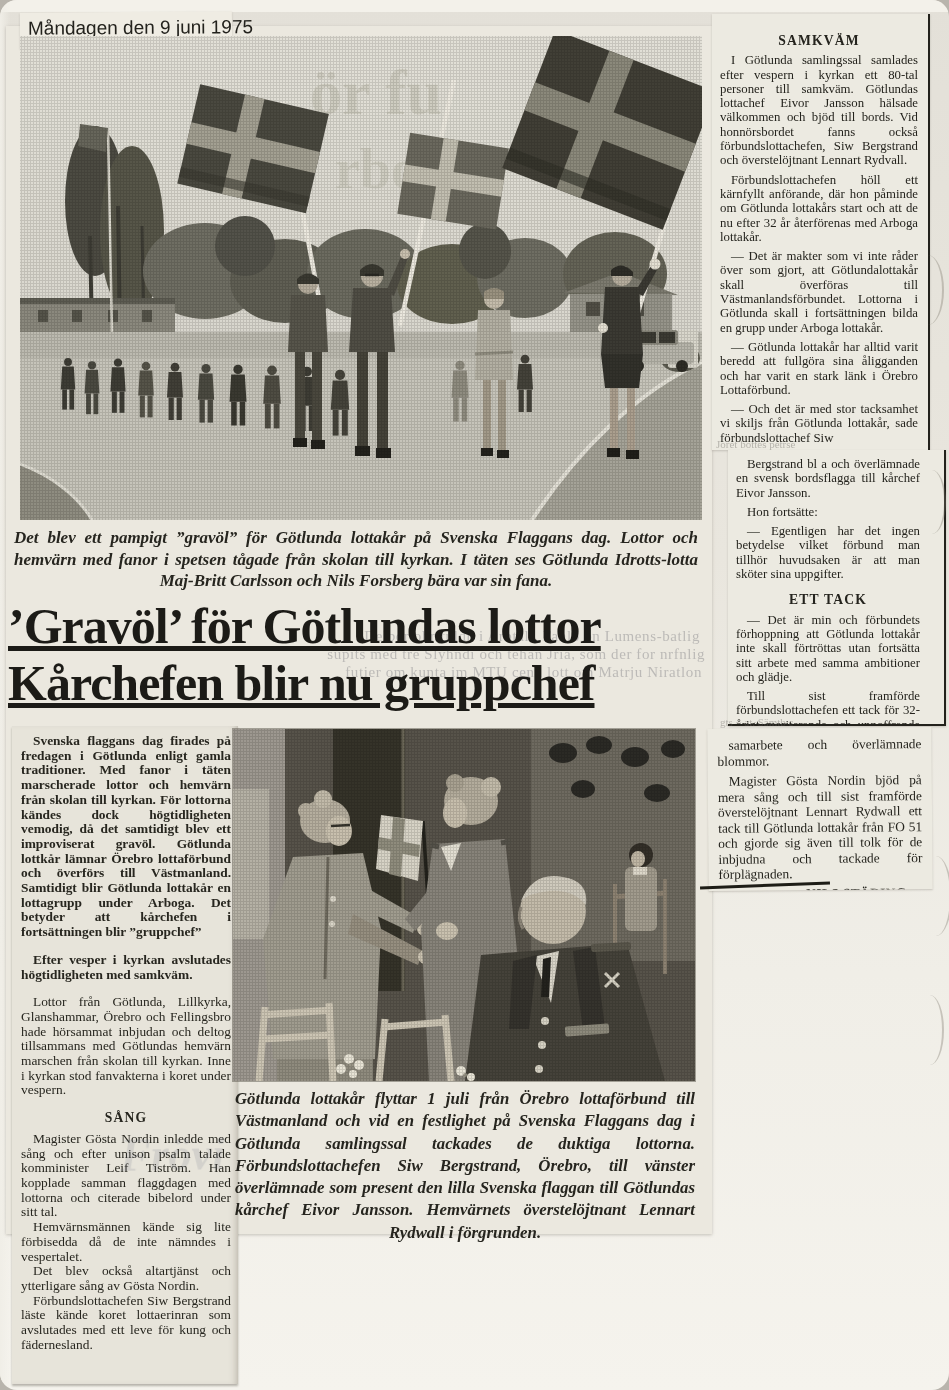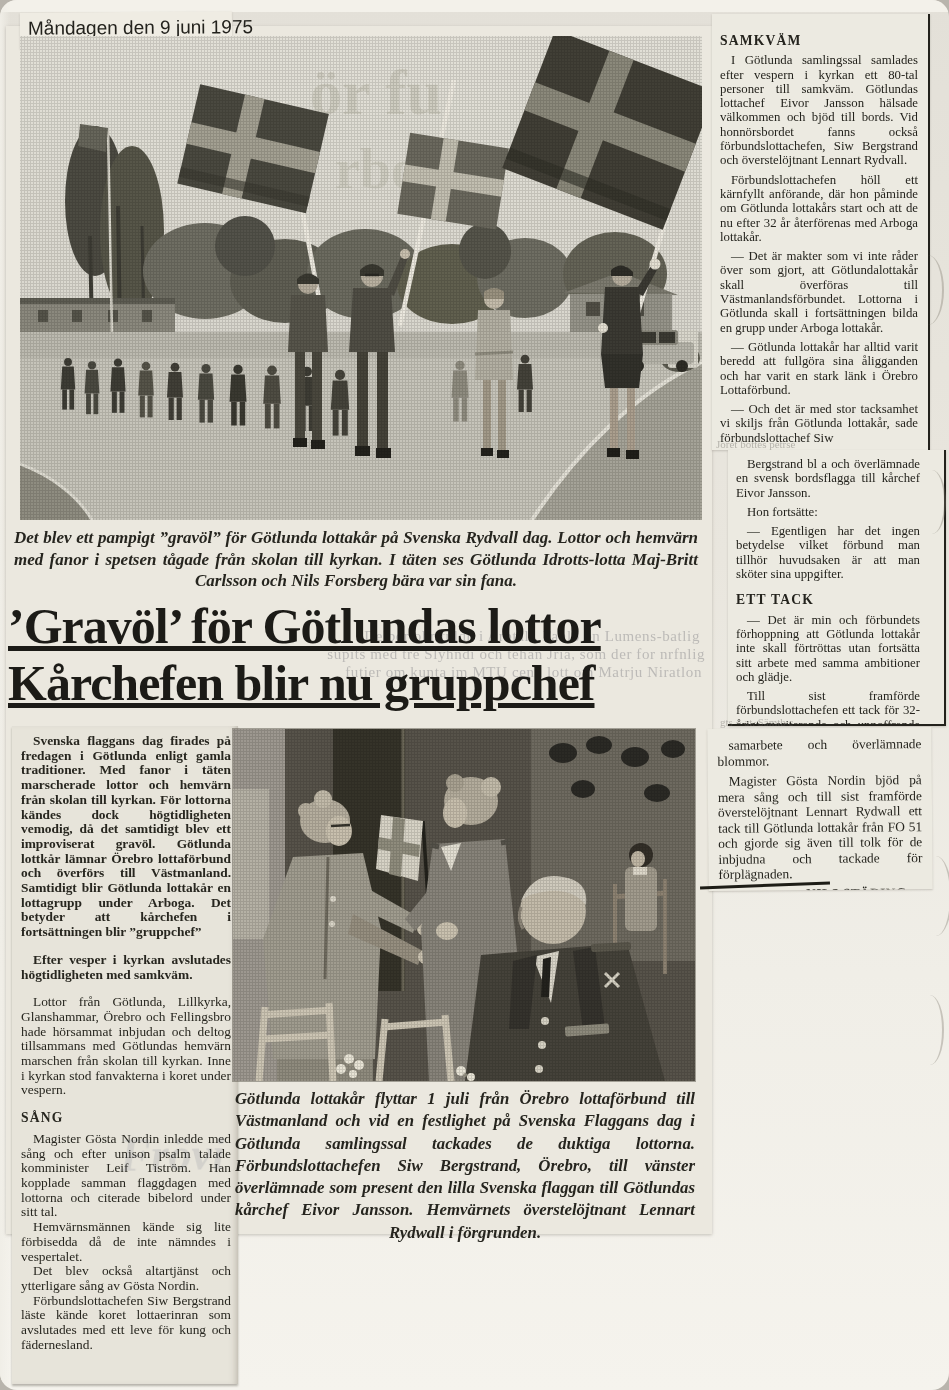--- a/index.html
+++ b/index.html
@@ -49,21 +49,21 @@
   .strip2{left:728px;top:450px;width:218px;height:276px;border-right:2px solid #23221c;border-bottom:2px solid #23221c;padding:7px 24px 0 8px;}
   .strip3{left:708px;top:728px;width:224px;height:162px;transform:rotate(-.5deg);padding:9px 10px 0 10px;
     font-size:13.4px;line-height:15.5px;}
   .cutline{position:absolute;left:700px;top:884px;width:130px;height:3px;background:#1d1c16;transform:rotate(-2.2deg);}
   
   .blk{margin:0;}
   .blk-lead{font-weight:700;text-indent:12px;margin-bottom:13px;}
   .blk-p{text-indent:12px;}
   .right-strip .blk-p{margin-top:5px;text-indent:11px;}
   .right-strip .blk-p:first-child{margin-top:0;}
-  .blk-h{font-weight:700;font-size:13.6px;letter-spacing:1.2px;text-indent:0;margin:12px 0 5px;text-align:left;}
+  .blk-h{font-weight:700;font-size:13.6px;letter-spacing:1.2px;text-indent:0;margin:12px 0 5px;text-align:center;}
   .col-left .blk-h{margin:13px 0 6px;}
   .blk-sig{font-weight:700;text-align:right;padding-right:16px;margin-top:4px;letter-spacing:.4px;text-indent:0;}
   
   .ghost{position:absolute;color:rgba(110,108,100,.22);font-weight:700;filter:blur(.6px);white-space:nowrap;z-index:2;}
   .ghost-frovi{left:120px;top:1128px;font-size:46px;font-style:italic;color:rgba(95,104,120,.15);z-index:5;transform:rotate(-1deg);}
   .ghost-gap{position:absolute;font-size:11px;color:rgba(100,98,92,.4);filter:blur(.5px);white-space:nowrap;overflow:hidden;}
   
   .curl{position:absolute;border-right:2px solid rgba(120,114,102,.35);border-radius:50%;}
   .curl1{left:912px;top:255px;width:30px;height:70px;}
   .curl2{left:918px;top:470px;width:26px;height:64px;}
@@ -247,21 +247,21 @@
         <path d="M-21,18 L21,18 L17,52 L-17,52 Z" fill="#32312b"></path>
         <rect x="-12" y="52" width="8" height="62" fill="#ab9f8e"></rect>
         <rect x="5" y="52" width="8" height="62" fill="#ab9f8e"></rect>
         <rect x="-15" y="112" width="13" height="9" fill="#1f1e19"></rect>
         <rect x="4" y="114" width="13" height="9" fill="#1f1e19"></rect>
       </g>
     </g>
   </svg>
   <div class="halftone ht1"></div>
 
-  <div class="caption caption1">Det blev ett pampigt ”gravöl” för Götlunda lottakår på Svenska Rydvall dag. Lottor och hemvärn med fanor i spetsen tågade från skolan till kyrkan. I täten ses Götlunda Idrotts-lotta Maj-Britt Carlsson och Nils Forsberg bära var sin fana.</div>
+  <div class="caption caption1">Det blev ett pampigt ”gravöl” för Götlunda lottakår på Svenska Flaggans dag. Lottor och hemvärn med fanor i spetsen tågade från skolan till kyrkan. I täten ses Götlunda Idrotts-lotta Maj-Britt Carlsson och Nils Forsberg bära var sin fana.</div>
 
   <div class="ghost-hline" style="left:250px;top:628px;">Delbor obr fuldn i Arbtall, Fanlo on Lumens-batlig</div>
   <div class="ghost-hline" style="left:252px;top:664px;">futier om kunta im MTU cenn lott om Matrju Niratlon</div>
   <div class="ghost-hline" style="left:255px;top:646px;">supits med tre Slyhndi och tehan Jria, som der for nrfnlig</div>
 
   <div class="headline">
     <div>’Gravöl’ för Götlundas lottor</div>
     <div>Kårchefen blir nu gruppchef</div>
   </div>
 

